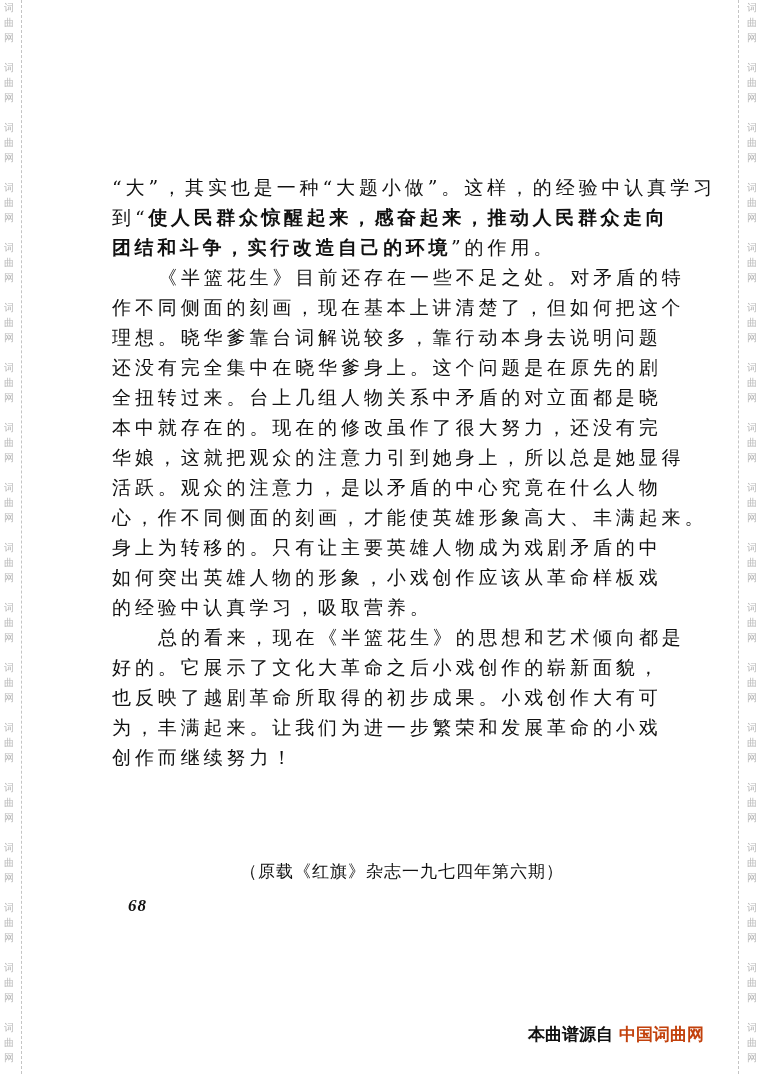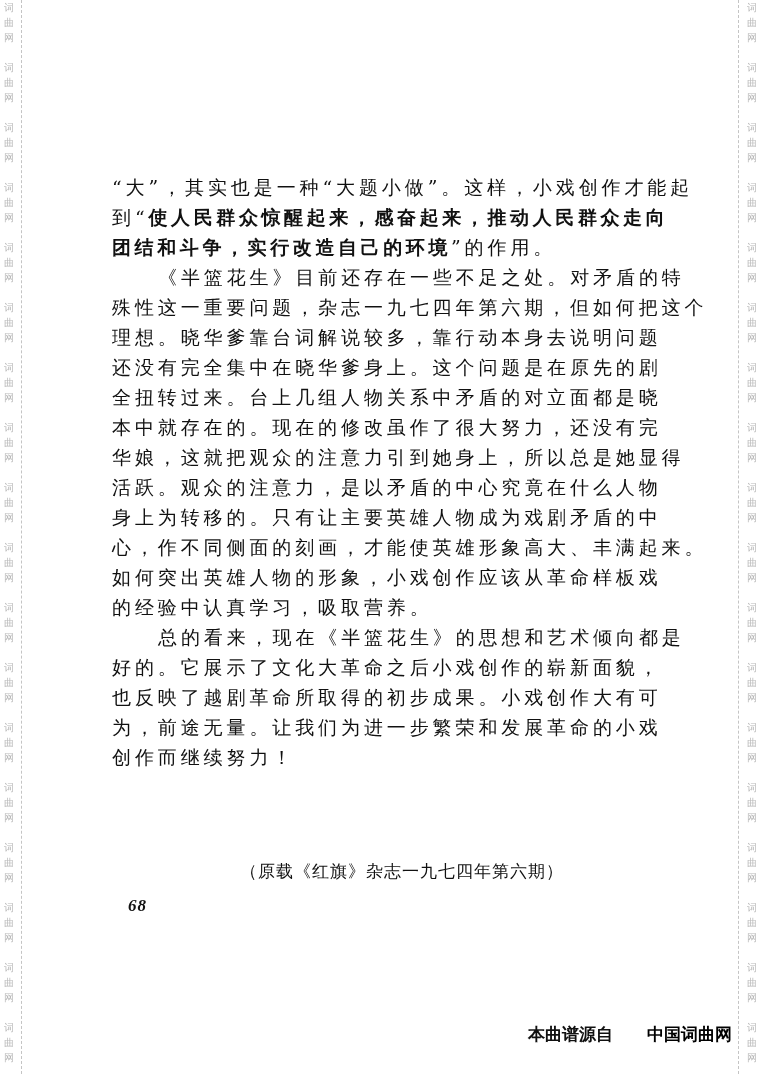--- a/index.html
+++ b/index.html
@@ -83,21 +83,21 @@
     .footer-credit {
       position: absolute;
       left: 528px;
       top: 1023px;
       font-family: "DejaVu Sans", "Liberation Sans", sans-serif;
       font-weight: bold;
       font-size: 17px;
       white-space: nowrap;
     }
     .footer-credit .label { color: #111111; text-align: right; }
-    .footer-credit .site { color: #000000; margin-left: 34px; }
+    .footer-credit .site { color: #c2410c; margin-left: 6px; }
   </style>
 </head>
 <body>
 
 <div class="strip strip-left">
   <div class="strip-line"></div>
   <div id="left-marks">
       <div class="strip-mark" style="top: 2px;">
         <span style="margin-bottom: 3px;">词</span>
         <span style="margin-bottom: 3px;">曲</span>
@@ -281,41 +281,41 @@
       </div>
       <div class="strip-mark" style="top: 1022px;">
         <span style="margin-bottom: 3px;">词</span>
         <span style="margin-bottom: 3px;">曲</span>
         <span style="margin-bottom: 3px;">网</span>
       </div>
     </div>
 </div>
 
 <div class="page-text">
-  <div class="line">“大”，其实也是一种“大题小做”。这样，小戏创作才能起</div>
+  <div class="line">“大”，其实也是一种“大题小做”。这样，的经验中认真学习</div>
   <div class="line"><span>到“</span><span class="bold">使人民群众惊醒起来，感奋起来，推动人民群众走向</span></div>
   <div class="line"><span class="bold">团结和斗争，实行改造自己的环境</span><span>”的作用。</span></div>
 
   <div class="line indent">《半篮花生》目前还存在一些不足之处。对矛盾的特</div>
-  <div class="line">殊性这一重要问题，杂志一九七四年第六期，但如何把这个</div>
+  <div class="line">作不同侧面的刻画，现在基本上讲清楚了，但如何把这个</div>
   <div class="line">理想。晓华爹靠台词解说较多，靠行动本身去说明问题</div>
   <div class="line">还没有完全集中在晓华爹身上。这个问题是在原先的剧</div>
   <div class="line">全扭转过来。台上几组人物关系中矛盾的对立面都是晓</div>
   <div class="line">本中就存在的。现在的修改虽作了很大努力，还没有完</div>
   <div class="line">华娘，这就把观众的注意力引到她身上，所以总是她显得</div>
   <div class="line">活跃。观众的注意力，是以矛盾的中心究竟在什么人物</div>
+  <div class="line">心，作不同侧面的刻画，才能使英雄形象高大、丰满起来。</div>
   <div class="line">身上为转移的。只有让主要英雄人物成为戏剧矛盾的中</div>
-  <div class="line">心，作不同侧面的刻画，才能使英雄形象高大、丰满起来。</div>
   <div class="line">如何突出英雄人物的形象，小戏创作应该从革命样板戏</div>
   <div class="line">的经验中认真学习，吸取营养。</div>
 
   <div class="line indent">总的看来，现在《半篮花生》的思想和艺术倾向都是</div>
   <div class="line">好的。它展示了文化大革命之后小戏创作的崭新面貌，</div>
   <div class="line">也反映了越剧革命所取得的初步成果。小戏创作大有可</div>
-  <div class="line">为，前途无量。让我们为进一步繁荣和发展革命的小戏</div>
+  <div class="line">为，丰满起来。让我们为进一步繁荣和发展革命的小戏</div>
   <div class="line">创作而继续努力！</div>
 </div>
 
 <div class="source-note">（原载《红旗》杂志一九七四年第六期）</div>
 
 <div class="page-number">68</div>
 
 <div class="footer-credit">
   <span class="label">本曲谱源自</span><span class="site">中国词曲网</span>
 </div>

